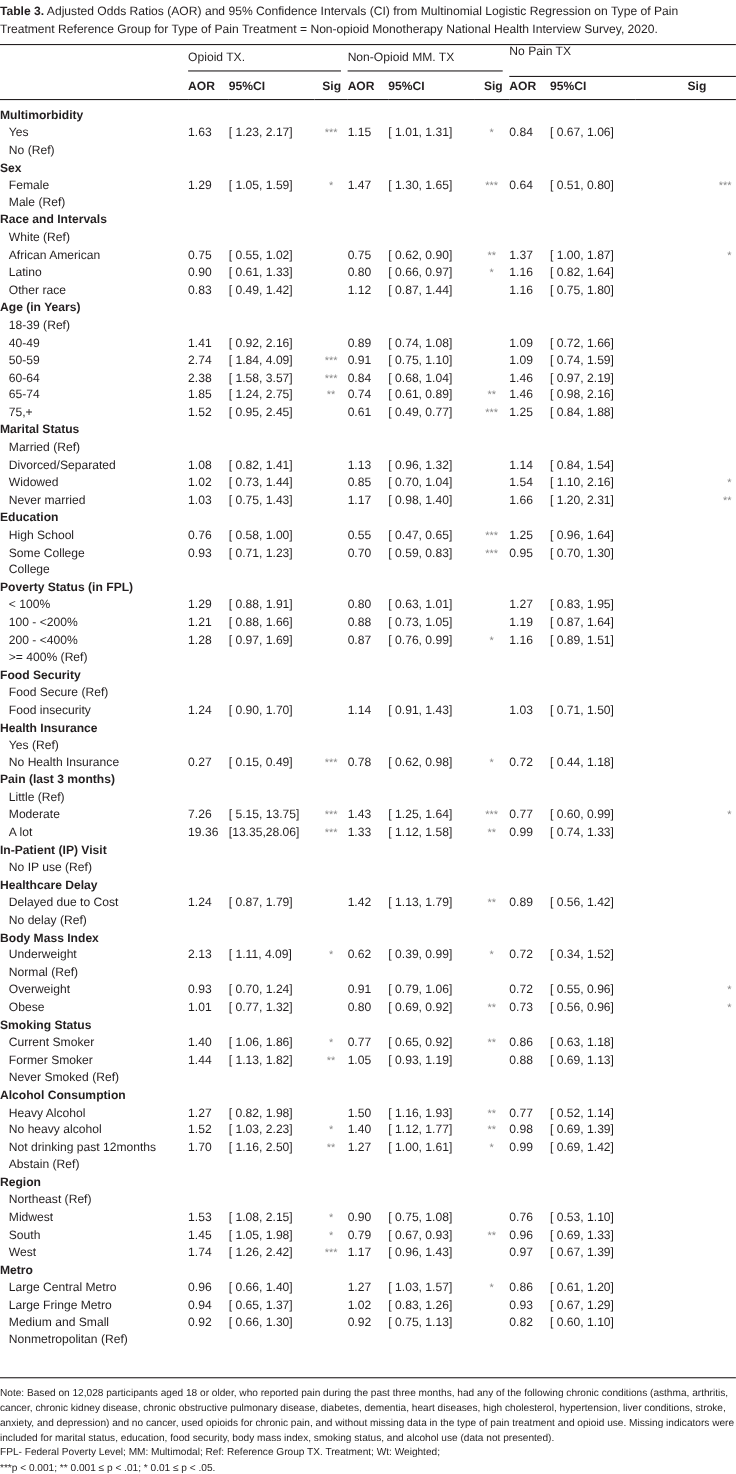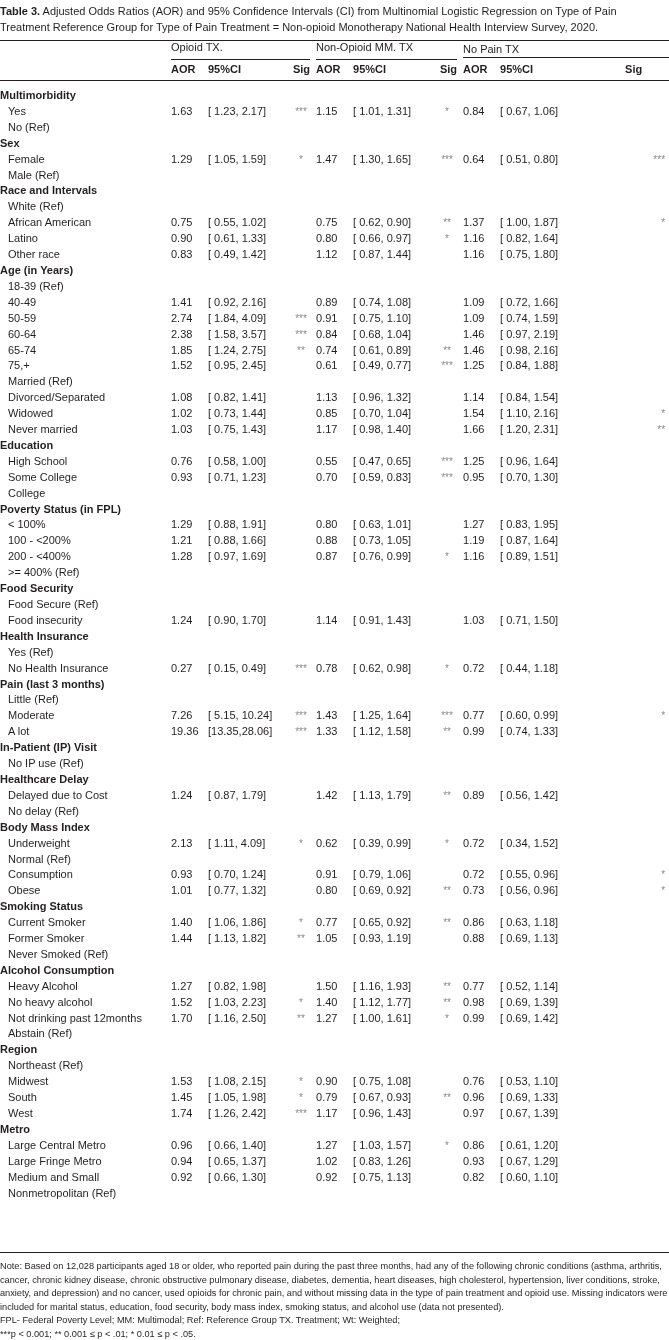--- a/index.html
+++ b/index.html
@@ -42,21 +42,21 @@
   <thead>
     <tr class="grp">
       <th></th>
       <th colspan="3" class="grp">
           <div class="grpline" style="margin-right:6px;padding-bottom:3px;font-weight:normal">Opioid TX.</div>
         </th>
       <th colspan="3" class="grp">
           <div class="grpline" style="margin-right:6px;padding-bottom:3px;font-weight:normal">Non-Opioid MM. TX</div>
         </th>
       <th colspan="3" class="grp">
-          <div class="grpline" style="padding-bottom:0;font-weight:normal;margin-right:0">No Pain TX</div>
+          <div class="grpline" style="padding-bottom:13px;font-weight:normal;margin-right:0">No Pain TX</div>
         </th>
     </tr>
     <tr class="hdr" style="border-bottom:1.3px solid #231f20;padding-left:16px;">
       <th></th>
       <th>AOR</th>
       <th>95%CI</th>
       <th class="sigh" style="padding-right:6px">Sig</th>
       <th>AOR</th>
       <th>95%CI</th>
       <th class="sigh" style="padding-right:6px">Sig</th>
@@ -242,20 +242,23 @@
         <td>1.52</td>
         <td>[ 0.95, 2.45]</td>
         <td class="sig"></td>
         <td>0.61</td>
         <td>[ 0.49, 0.77]</td>
         <td class="sig">***</td>
         <td>1.25</td>
         <td>[ 0.84, 1.88]</td>
         <td class="sig" style="text-align: right; padding-right: 4px;"></td>
       </tr>
+      <tr class="section">
+        <td class="lbl" colspan="10">Marital Status</td>
+      </tr>
       <tr>
         <td class="lbl">Married (Ref)</td>
         <td></td>
         <td></td>
         <td class="sig"></td>
         <td></td>
         <td></td>
         <td class="sig"></td>
         <td></td>
         <td></td>
@@ -452,21 +455,21 @@
         <td></td>
         <td></td>
         <td class="sig"></td>
         <td></td>
         <td></td>
         <td class="sig" style="text-align: right; padding-right: 4px;"></td>
       </tr>
       <tr>
         <td class="lbl">Moderate</td>
         <td>7.26</td>
-        <td>[ 5.15, 10.24]</td>
+        <td>[ 5.15, 13.75]</td>
         <td class="sig">***</td>
         <td>1.43</td>
         <td>[ 1.25, 1.64]</td>
         <td class="sig">***</td>
         <td>0.77</td>
         <td>[ 0.60, 0.99]</td>
         <td class="sig" style="text-align: right; padding-right: 4px;">*</td>
       </tr>
       <tr>
         <td class="lbl">A lot</td>
@@ -543,21 +546,21 @@
         <td></td>
         <td class="sig"></td>
         <td></td>
         <td></td>
         <td class="sig"></td>
         <td></td>
         <td></td>
         <td class="sig" style="text-align: right; padding-right: 4px;"></td>
       </tr>
       <tr>
-        <td class="lbl">Consumption</td>
+        <td class="lbl">Overweight</td>
         <td>0.93</td>
         <td>[ 0.70, 1.24]</td>
         <td class="sig"></td>
         <td>0.91</td>
         <td>[ 0.79, 1.06]</td>
         <td class="sig"></td>
         <td>0.72</td>
         <td>[ 0.55, 0.96]</td>
         <td class="sig" style="text-align: right; padding-right: 4px;">*</td>
       </tr>

